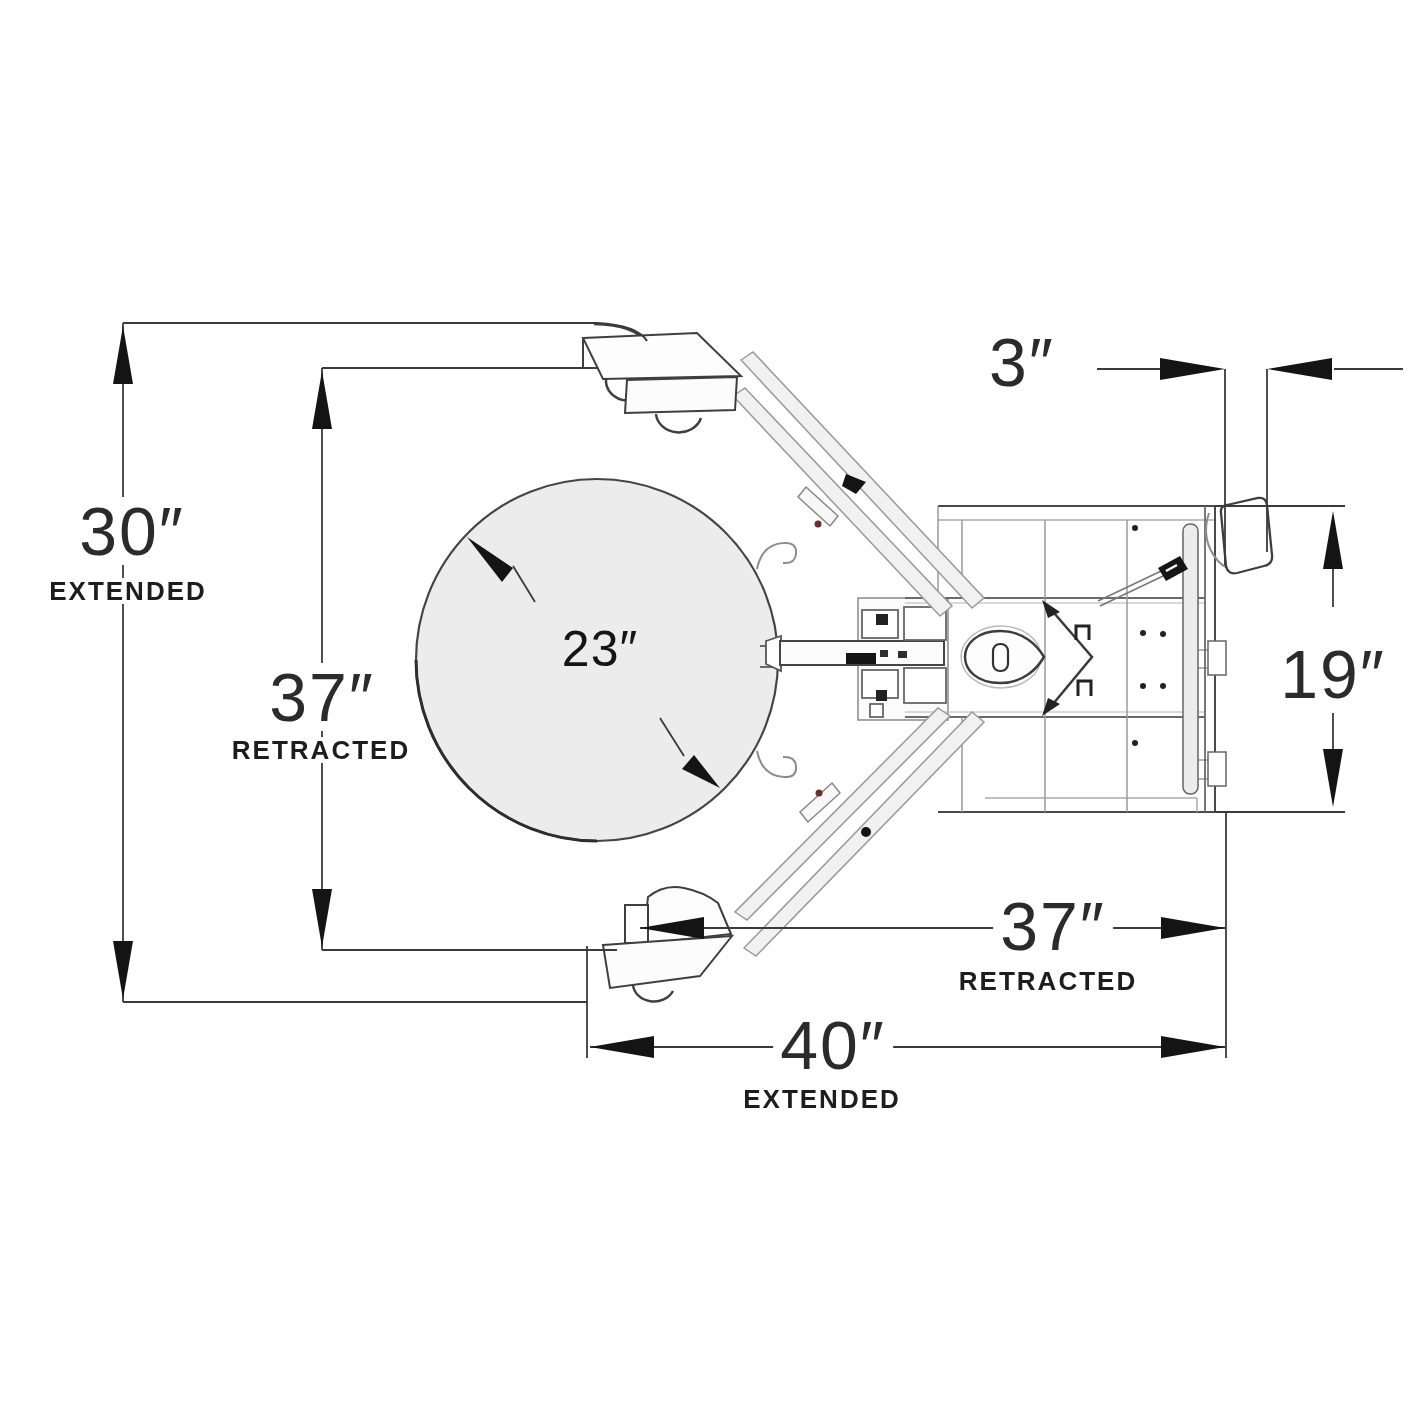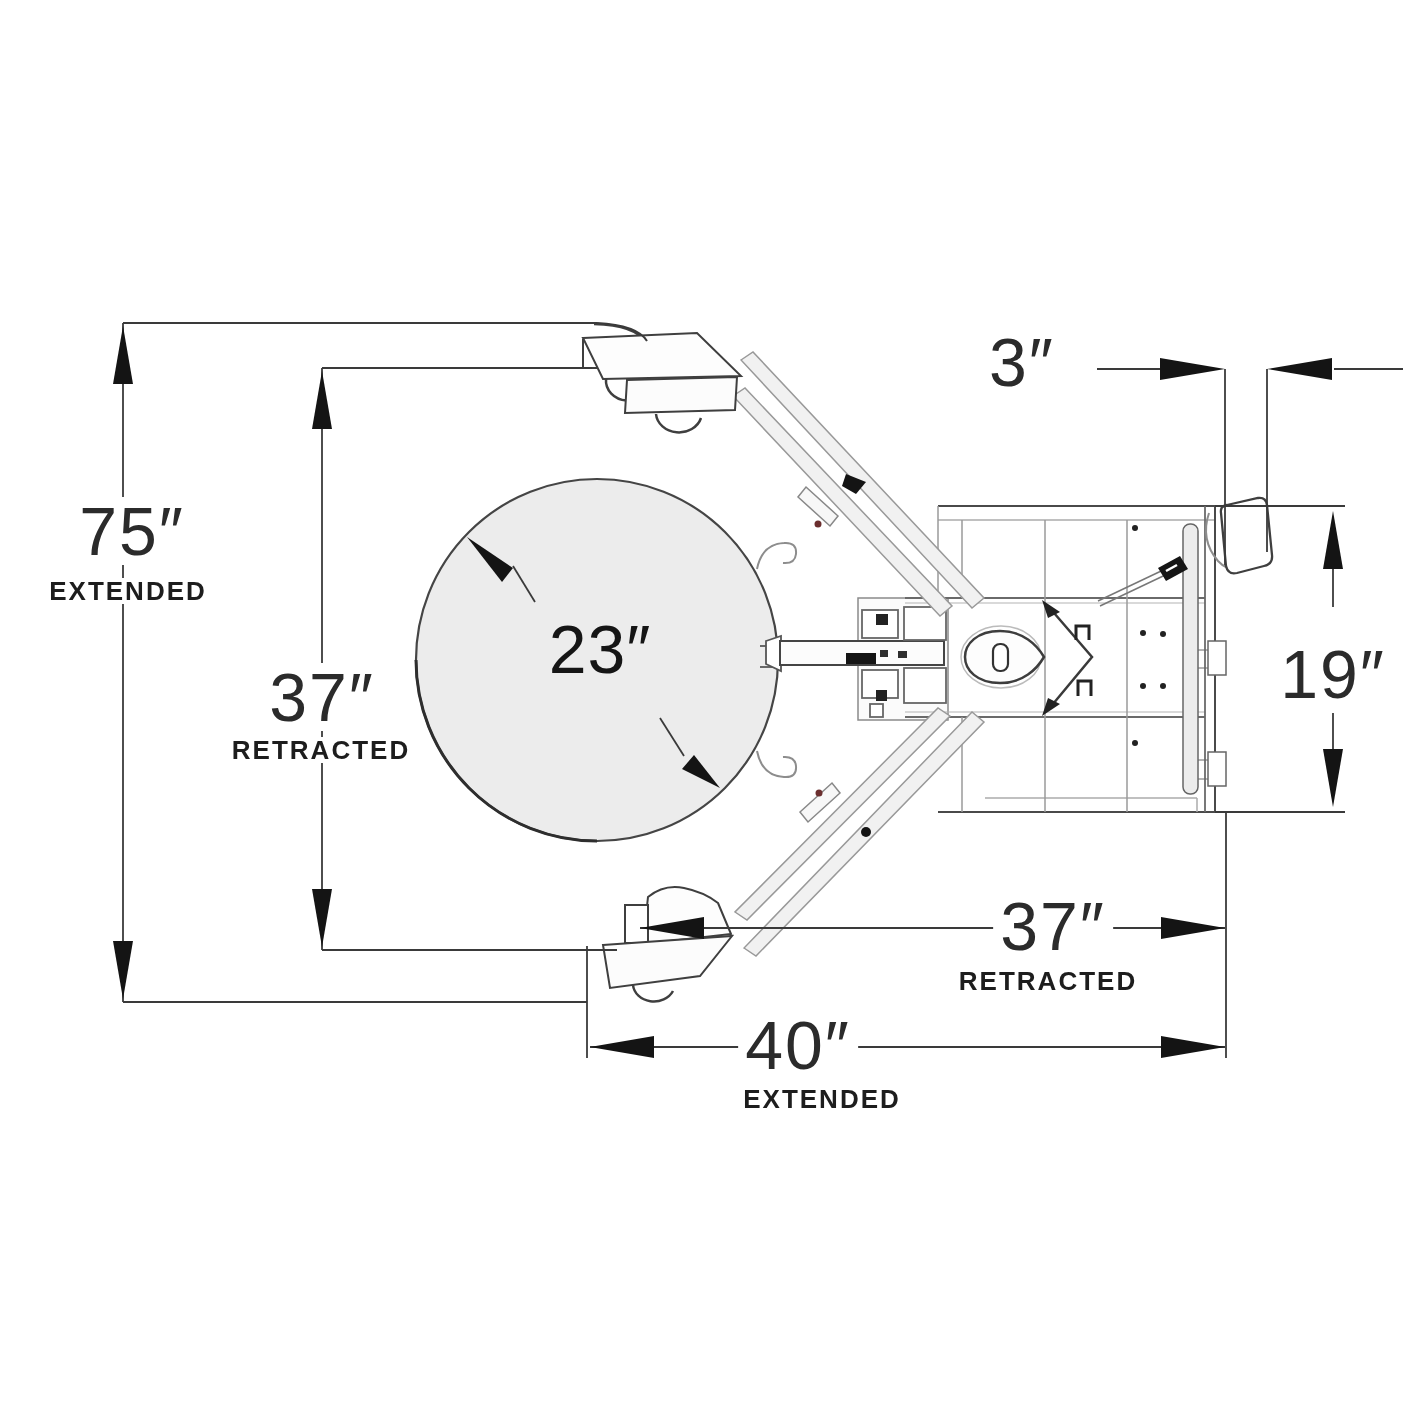--- a/index.html
+++ b/index.html
@@ -16,21 +16,21 @@
     font-family:"Liberation Sans", sans-serif;overflow:hidden;
   }
   #drawing{position:absolute;left:0;top:0;width:100%;height:100%;}
   .lbl{
     position:absolute;transform:translate(-50%,-50%);
     white-space:nowrap;color:var(--label);text-align:center;
     background:var(--bg);padding:0 7px;line-height:1;
   }
   .lbl.no-bg{background:transparent;padding:0;}
   .num{font-size:68px;font-weight:400;letter-spacing:2px;color:#2b2b2b;}
-  .num-big{font-size:68px;font-weight:400;letter-spacing:1px;color:#151515;}
+  .num-big{font-size:50px;font-weight:400;letter-spacing:1px;color:#151515;}
   .word{font-size:26px;font-weight:700;letter-spacing:2px;color:#1d1d1d;}
 </style>
 </head>
 <body>
 
 <div id="stage">
 
   <svg id="drawing" viewBox="0 0 1408 1408">
 
     <g>
@@ -197,31 +197,31 @@
 
       <g>
         <line x1="590" y1="1047" x2="1225" y2="1047" stroke-width="1.8"></line>
         <polygon points="590,1047 654,1036 654,1058" fill="var(--arrow)" stroke="none"></polygon>
         <polygon points="1225,1047 1161,1036 1161,1058" fill="var(--arrow)" stroke="none"></polygon>
         <line x1="587" y1="946" x2="587" y2="1058" stroke-width="1.8"></line>
       </g>
     </g>
   </svg>
 
-  <div class="lbl num" style="left:132px;  top:531px;">75″</div>
+  <div class="lbl num" style="left:132px;  top:531px;">30″</div>
   <div class="lbl word" style="left:128px;  top:591px;">EXTENDED</div>
 
   <div class="lbl num" style="left:322px;  top:697px;">37″</div>
   <div class="lbl word" style="left:321px;  top:750px;">RETRACTED</div>
 
   <div class="lbl num-big no-bg" style="left:600px; top:649px;">23″</div>
 
   <div class="lbl num" style="left:1022px; top:362px;">3″</div>
 
   <div class="lbl num" style="left:1333px; top:674px;text-align:center;">19″</div>
 
   <div class="lbl num" style="left:1053px; top:926px;">37″</div>
   <div class="lbl word" style="left:1048px; top:981px;">RETRACTED</div>
 
-  <div class="lbl num" style="left:798px;  top:1045px;">40″</div>
+  <div class="lbl num" style="left:833px;  top:1045px;">40″</div>
   <div class="lbl word" style="left:822px;  top:1099px;">EXTENDED</div>
 
 </div>
 
 </body></html>

